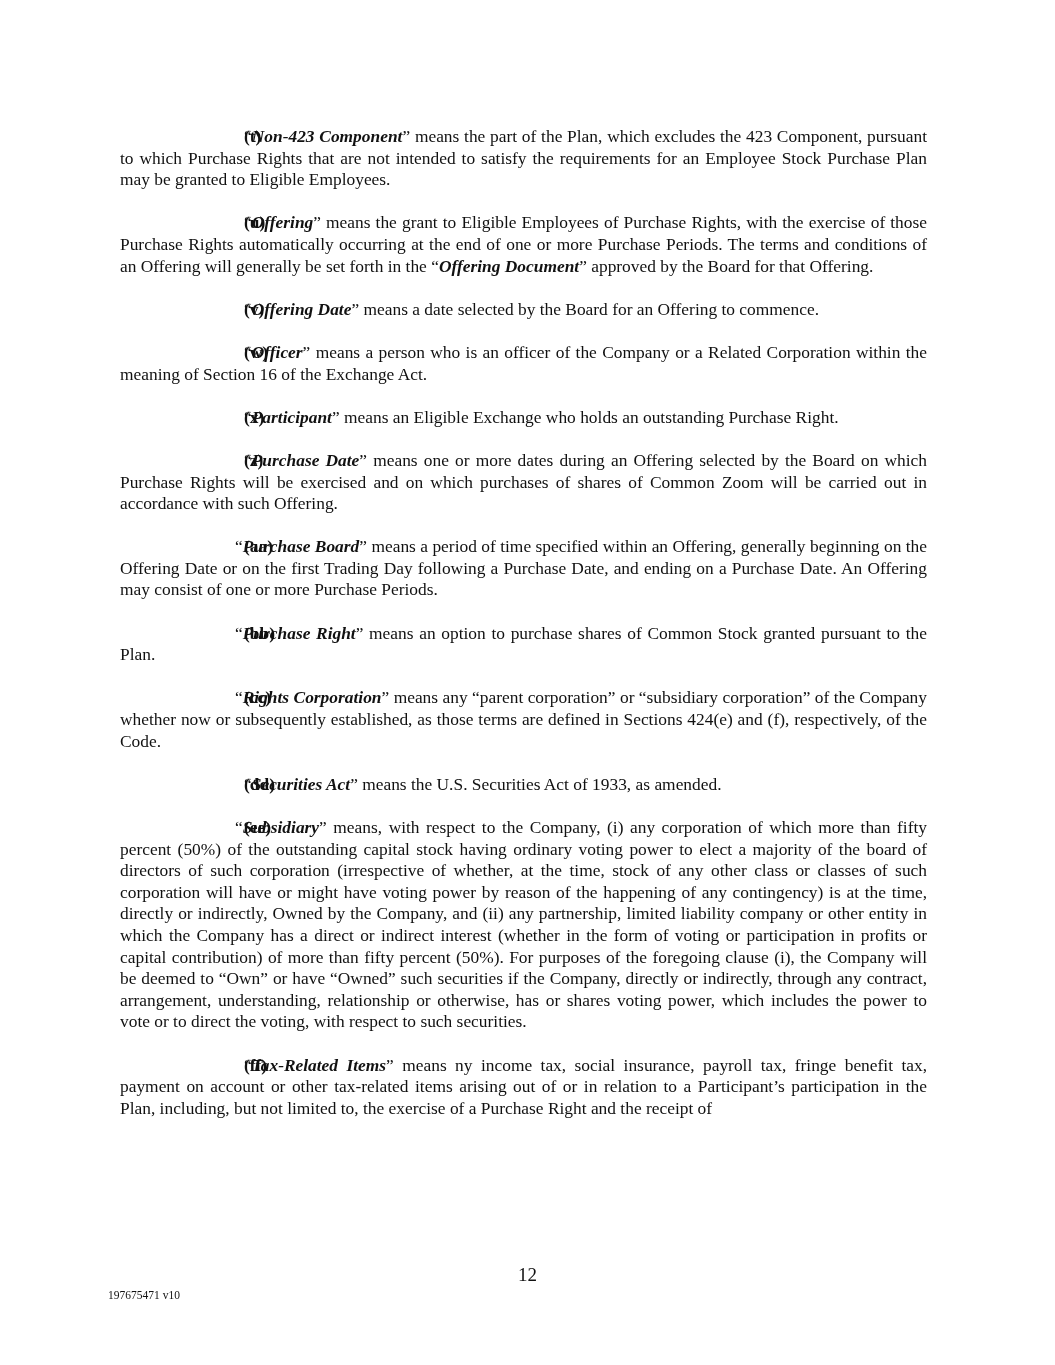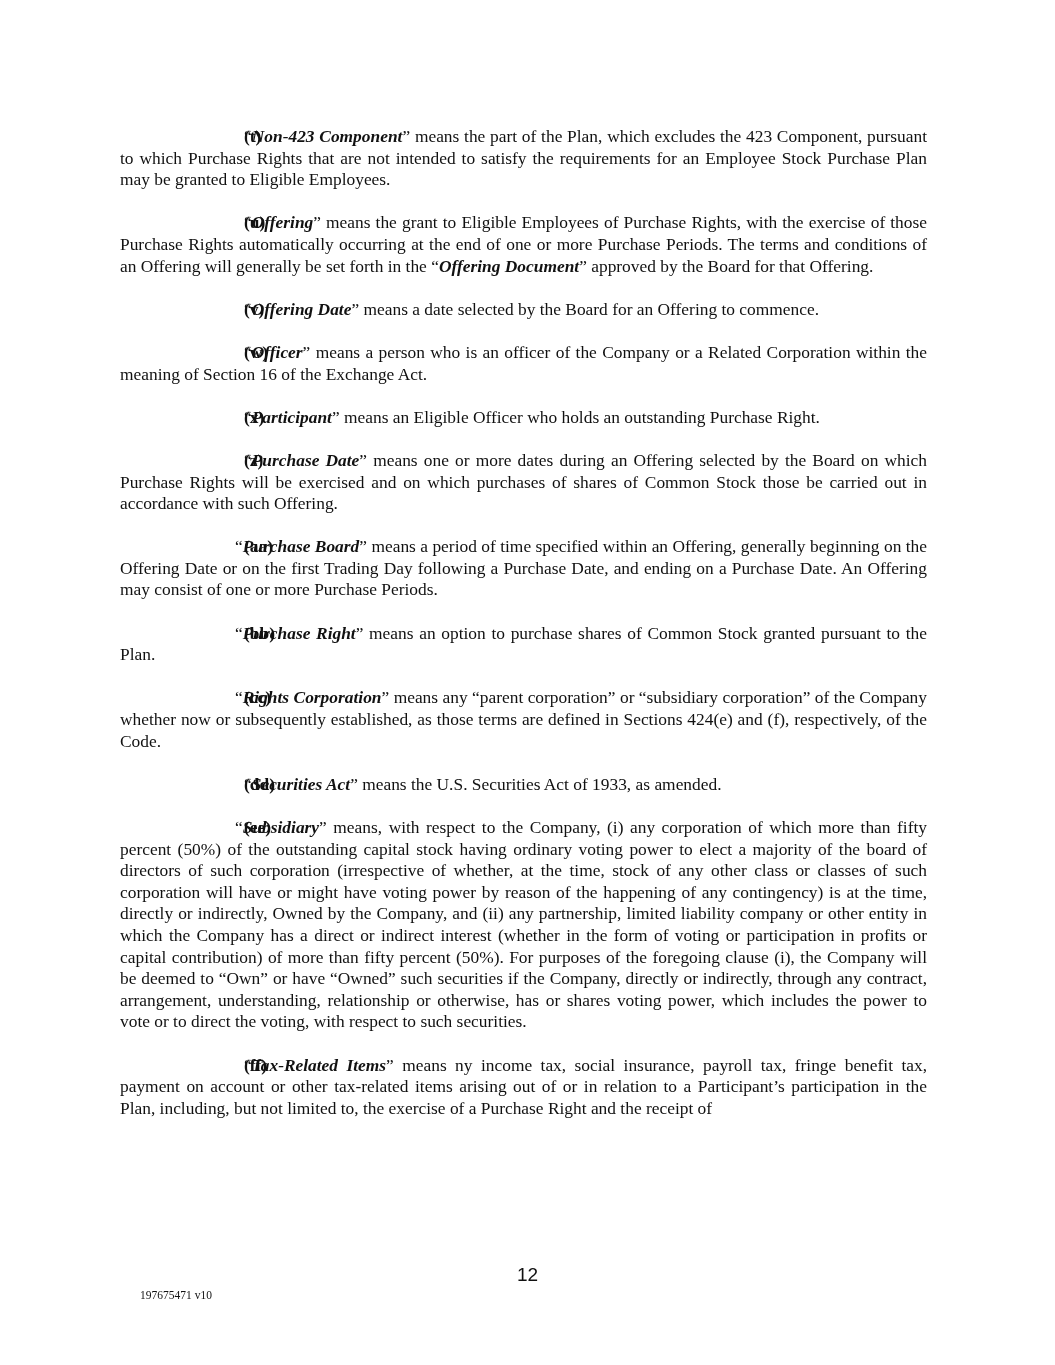--- a/index.html
+++ b/index.html
@@ -9,43 +9,43 @@
     font-family: "Liberation Serif", "DejaVu Serif", serif;
     font-size: 17.4px; line-height: 21.6px; color: #111;
   }
   .para { text-align: justify; text-indent: 62px; margin: 0 0 21.6px 0; }
   .label { font-weight: bold; display: inline-block; }
   .label.w1 { width: 62px; }
   .label.w2 { width: 53px; }
   .term { font-weight: bold; font-style: italic; }
   .pagenum {
     position: absolute; left: 0; width: 1055px; top: 1264px; text-align: center;
-    font-family: Liberation Sans, sans-serif; font-size: 19px; color: #111;
+    font-family: Liberation Serif, serif; font-size: 19px; color: #111;
   }
   .docid {
-    position: absolute; left: 140px; top: 1289px;
+    position: absolute; left: 108px; top: 1289px;
     font-family: "Liberation Serif", serif; font-size: 11.5px; color: #111;
   }
 </style>
 </head>
 <body>
 
 <div class="page">
   <p class="para"><span class="label w1">(t)</span><span>“</span><span class="term">Non-423 Component</span><span>” means the part of the Plan, which excludes the 423 Component, pursuant to which Purchase Rights that are not intended to satisfy the requirements for an Employee Stock Purchase Plan may be granted to Eligible Employees.</span></p>
 
   <p class="para"><span class="label w1">(u)</span><span>“</span><span class="term">Offering</span><span>” means the grant to Eligible Employees of Purchase Rights, with the exercise of those Purchase Rights automatically occurring at the end of one or more Purchase Periods. The terms and conditions of an Offering will generally be set forth in the “</span><span class="term">Offering Document</span><span>” approved by the Board for that Offering.</span></p>
 
   <p class="para"><span class="label w1">(v)</span><span>“</span><span class="term">Offering Date</span><span>” means a date selected by the Board for an Offering to commence.</span></p>
 
   <p class="para"><span class="label w1">(w)</span><span>“</span><span class="term">Officer</span><span>” means a person who is an officer of the Company or a Related Corporation within the meaning of Section 16 of the Exchange Act.</span></p>
 
-  <p class="para"><span class="label w1">(x)</span><span>“</span><span class="term">Participant</span><span>” means an Eligible Officer who holds an outstanding Purchase Right.</span></p>
+  <p class="para"><span class="label w1">(x)</span><span>“</span><span class="term">Participant</span><span>” means an Eligible Exchange who holds an outstanding Purchase Right.</span></p>
 
 
-  <p class="para"><span class="label w1">(z)</span><span>“</span><span class="term">Purchase Date</span><span>” means one or more dates during an Offering selected by the Board on which Purchase Rights will be exercised and on which purchases of shares of Common Stock those be carried out in accordance with such Offering.</span></p>
+  <p class="para"><span class="label w1">(z)</span><span>“</span><span class="term">Purchase Date</span><span>” means one or more dates during an Offering selected by the Board on which Purchase Rights will be exercised and on which purchases of shares of Common Zoom will be carried out in accordance with such Offering.</span></p>
 
   <p class="para"><span class="label w2">(aa)</span><span>“</span><span class="term">Purchase Board</span><span>” means a period of time specified within an Offering, generally beginning on the Offering Date or on the first Trading Day following a Purchase Date, and ending on a Purchase Date.  An Offering may consist of one or more Purchase Periods.</span></p>
 
   <p class="para"><span class="label w2">(bb)</span><span>“</span><span class="term">Purchase Right</span><span>” means an option to purchase shares of Common Stock granted pursuant to the Plan.</span></p>
 
   <p class="para"><span class="label w2">(cc)</span><span>“</span><span class="term">Rights Corporation</span><span>” means any “parent corporation” or “subsidiary corporation” of the Company whether now or subsequently established, as those terms are defined in Sections 424(e) and (f), respectively, of the Code.</span></p>
 
   <p class="para"><span class="label w1">(dd)</span><span>“</span><span class="term">Securities Act</span><span>” means the U.S. Securities Act of 1933, as amended.</span></p>
 
   <p class="para"><span class="label w2">(ee)</span><span>“</span><span class="term">Subsidiary</span><span>” means, with respect to the Company, (i) any corporation of which more than fifty percent (50%) of the outstanding capital stock having ordinary voting power to elect a majority of the board of directors of such corporation (irrespective of whether, at the time, stock of any other class or classes of such corporation will have or might have voting power by reason of the happening of any contingency) is at the time, directly or indirectly, Owned by the Company, and (ii) any partnership, limited liability company or other entity in which the Company has a direct or indirect interest (whether in the form of voting or participation in profits or capital contribution) of more than fifty percent (50%). For purposes of the foregoing clause (i), the Company will be deemed to “Own” or have “Owned” such securities if the Company, directly or indirectly, through any contract, arrangement, understanding, relationship or otherwise, has or shares voting power, which includes the power to vote or to direct the voting, with respect to such securities.</span></p>

